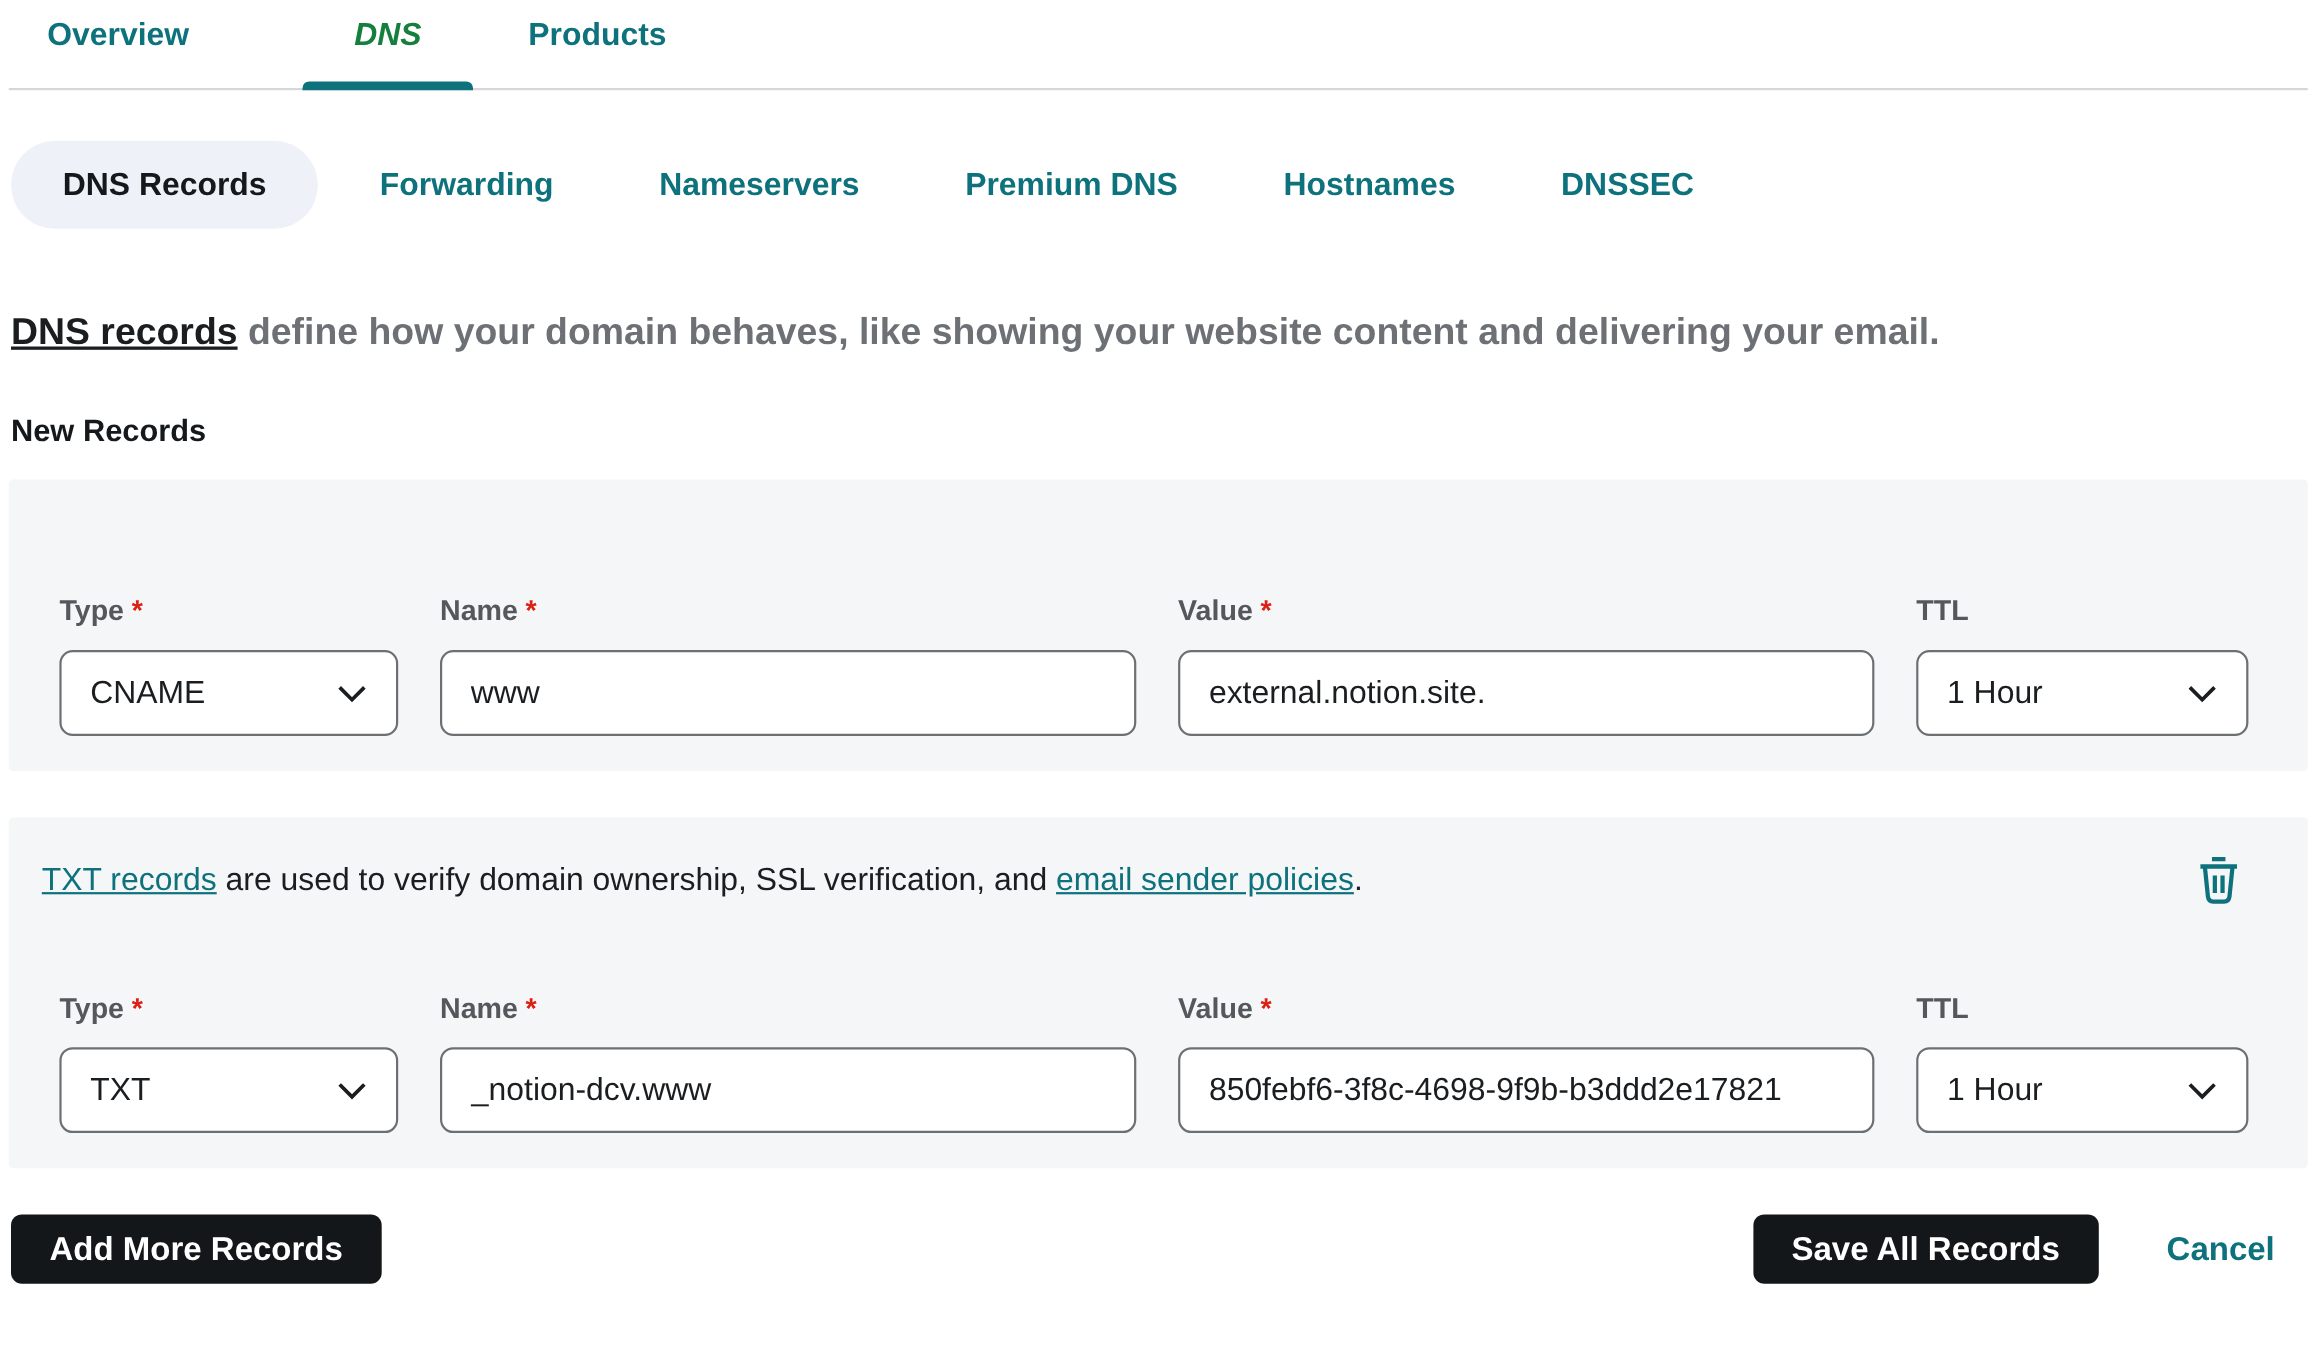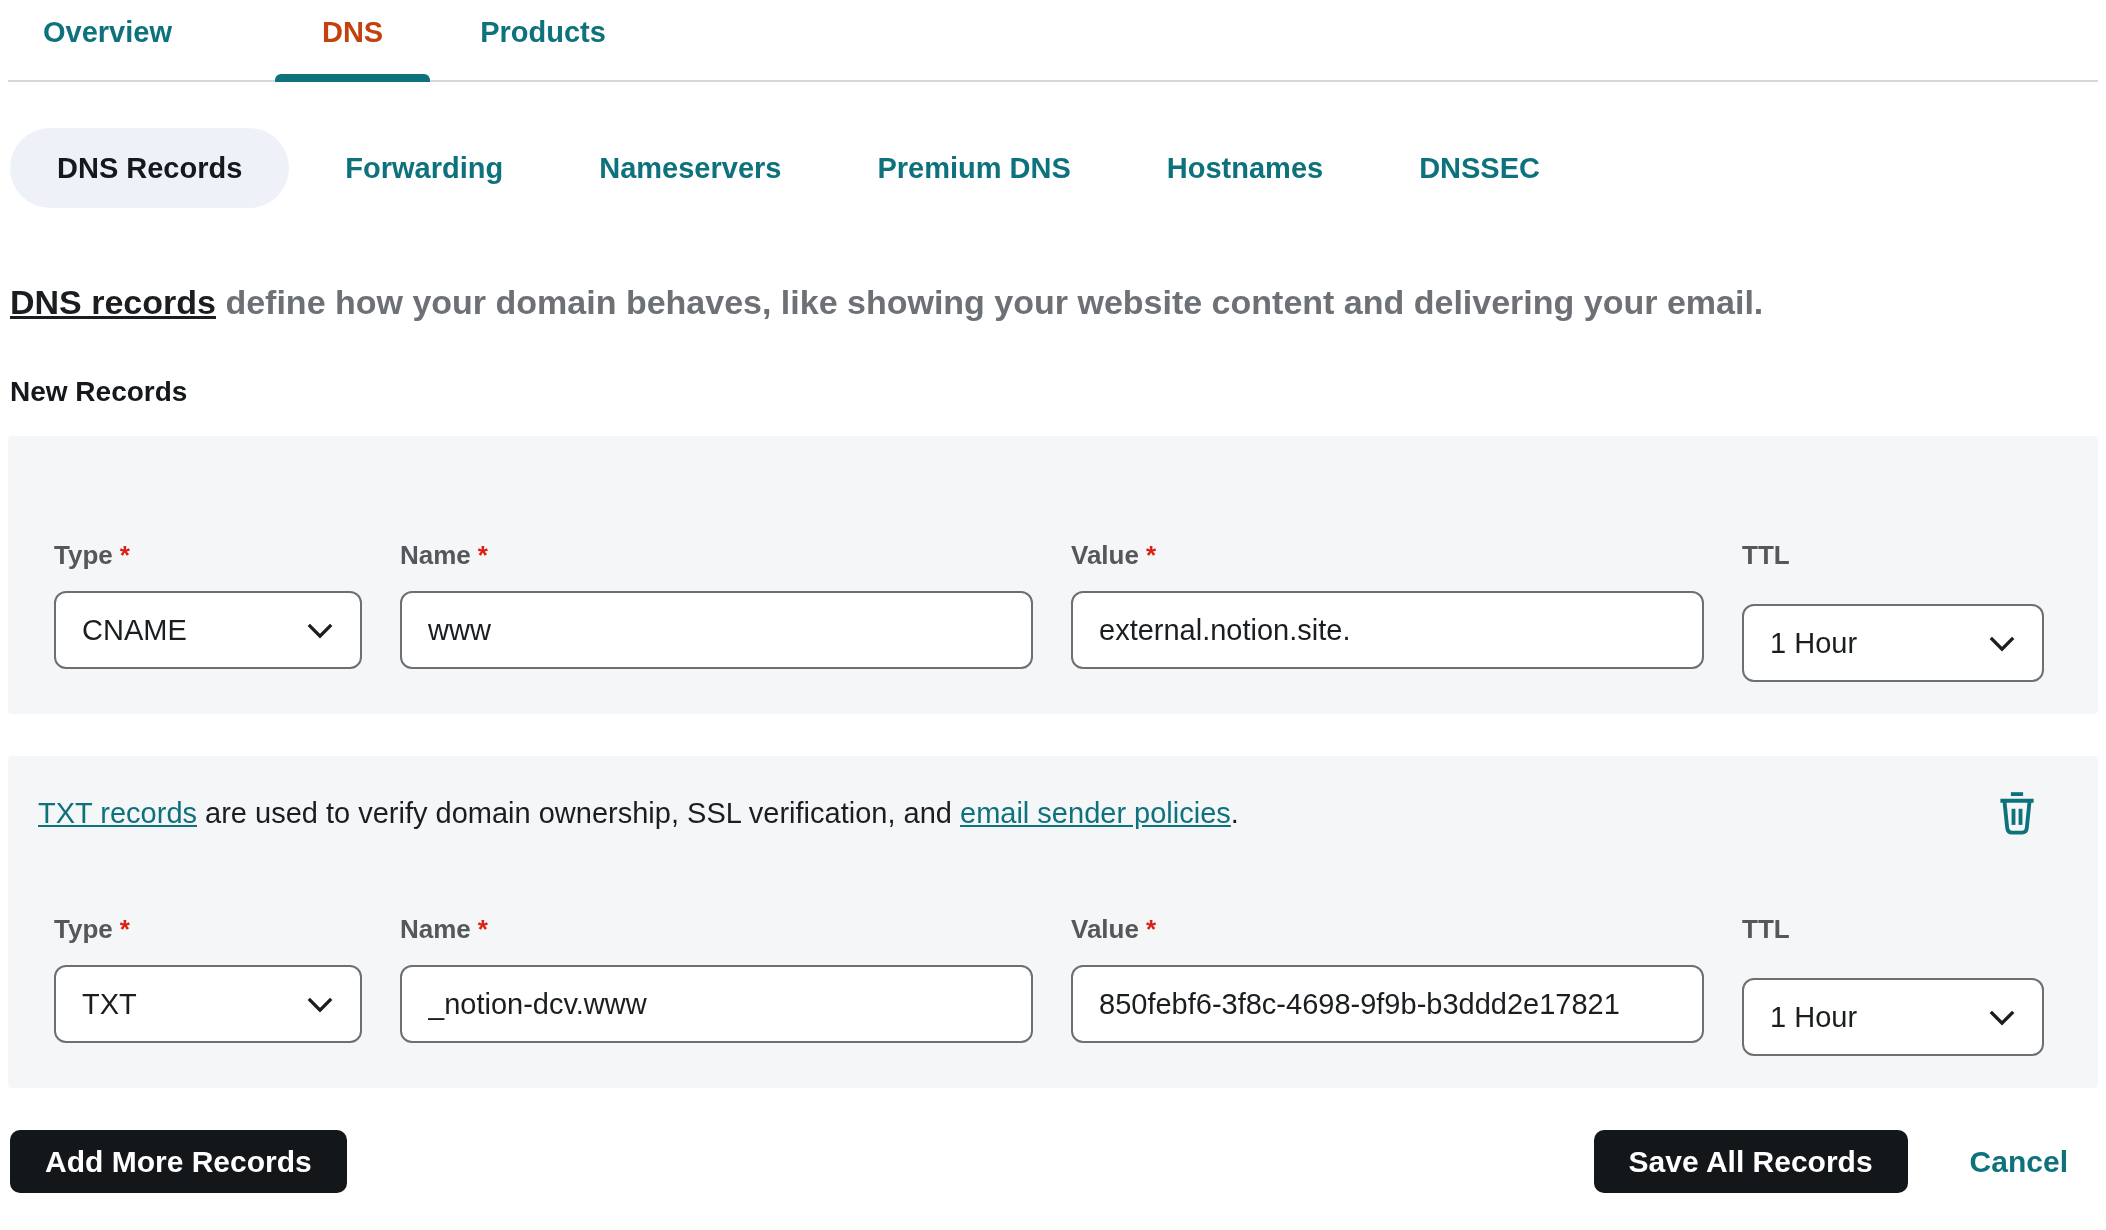--- a/index.html
+++ b/index.html
@@ -21,21 +21,21 @@
     height: 82px;
   }
   .tab {
     display: flex; align-items: flex-start;
     padding-top: 16px;
     font-size: 29px; font-weight: 600;
     color: #0e727d;
     cursor: pointer;
     position: relative;
   }
-  .tab.active { color: #c2410c; font-weight: 700; }
+  .tab.active { color: #15803d; font-weight: 700; font-style: italic; }
   .tab-dns { margin-left: 103px; padding-left: 47px; padding-right: 47px; }
   .tab-products { margin-left: 50px; }
   .tab-underline {
     position: absolute; left: 0; right: 0; bottom: -2px;
     height: 8px; background: #0e727d;
     border-radius: 6px 6px 0 0;
   }
 
   
   .subtabs { margin-top: 46px; display: flex; align-items: center; }
@@ -80,21 +80,21 @@
   .card-desc a { color: #0e727d; text-decoration: underline; cursor: pointer; }
   .trash-btn {
     background: none; border: none; padding: 4px; margin-right: 28px;
     cursor: pointer; line-height: 0;
   }
   .fields { display: flex; gap: 38px; margin-top: 74px; margin-left: 16px; }
   .field { display: flex; flex-direction: column; }
   .w-type { width: 308px; flex: 0 0 auto; }
   .w-name { flex: 1 1 0; }
   .w-value { flex: 1 1 0; }
-  .w-ttl { width: 302px; flex: 0 0 auto; margin-right: 26px; gap: 13px; }
+  .w-ttl { width: 302px; flex: 0 0 auto; margin-right: 26px; }
   .field-label {
     font-size: 26px; font-weight: 700; color: #54575b;
     margin-bottom: 20px;
   }
   .req { color: #db2114; margin-left: 7px; font-weight: 700; }
   .control {
     height: 78px; width: 100%;
     background: #ffffff;
     border: 2px solid #6d7073; border-radius: 12px;
     font-family: "Liberation Sans", sans-serif;

